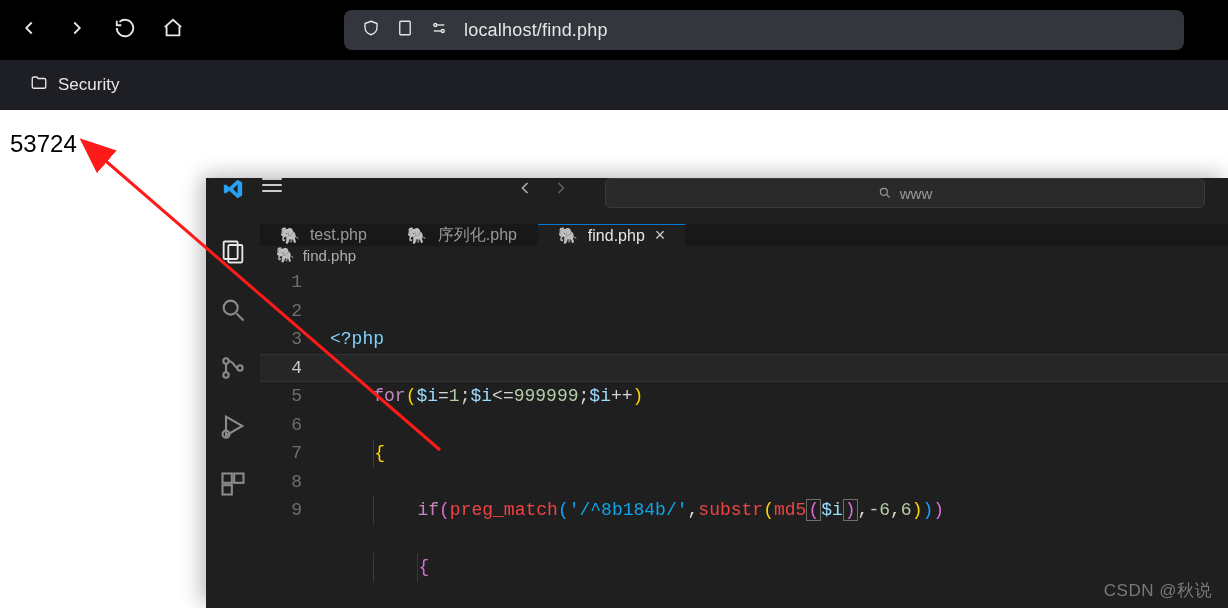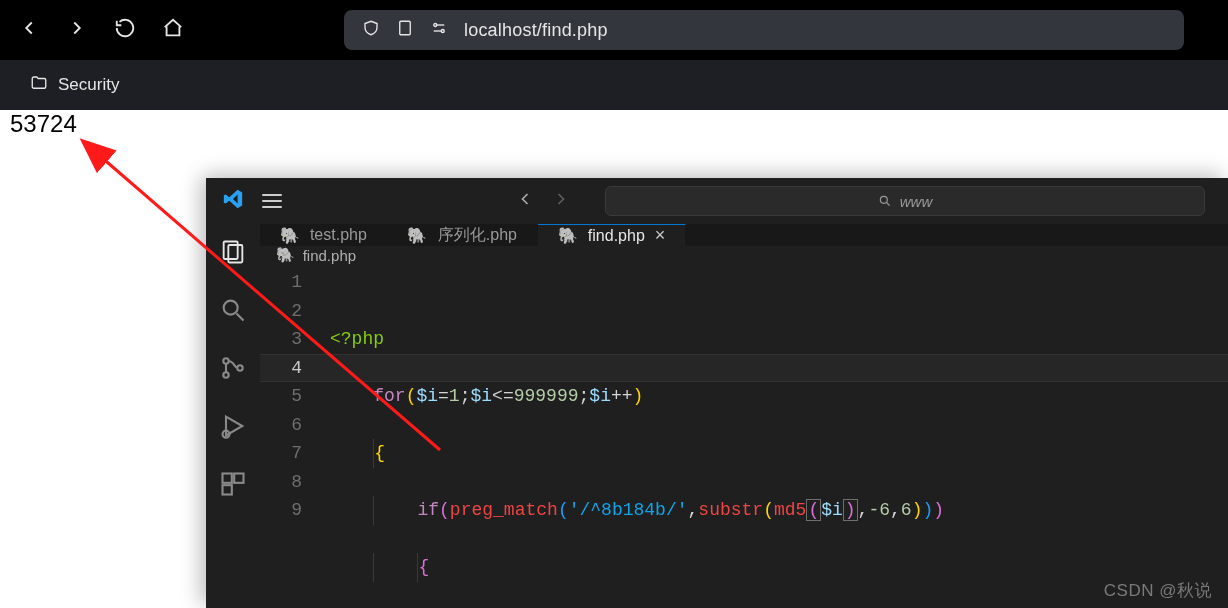--- a/index.html
+++ b/index.html
@@ -43,45 +43,44 @@
     display: flex;
     align-items: center;
     padding: 0 30px;
     gap: 10px;
     color: #e6e6e6;
     font-size: 17px;
   }
   .bookmark-bar svg { width: 18px; height: 18px; }
   
   .page-content {
-    padding: 0 10px;
+    padding: 20px 10px;
     font-size: 24px;
     color: #000;
   }
   
   .vscode {
     position: absolute;
     left: 206px;
     top: 178px;
     width: 1022px;
     height: 430px;
     background: #1f1f1f;
     border-radius: 12px 0 0 0;
     box-shadow: -6px -4px 20px rgba(0,0,0,.25);
     display: flex;
     flex-direction: column;
   }
   .vs-title {
     height: 46px;
     background: #1f1f1f;
     display: flex;
-    align-items: center;
+    align-items: flex-start;
     padding: 0 16px;
     gap: 18px;
-    font-style: italic;
   }
   .vs-title .vslogo svg { width: 22px; height: 22px; }
   .hamburger { display: flex; flex-direction: column; gap: 4px; }
   .hamburger span { width: 20px; height: 2px; background: #ccc; border-radius: 1px; }
   .vs-nav-arrows { margin-left: 215px; display: flex; gap: 16px; color: #aaa; }
   .vs-nav-arrows svg { width: 20px; height: 20px; }
   .vs-search {
     margin-left: 16px;
     width: 600px;
     height: 30px;
@@ -154,21 +153,21 @@
     color: #d4d4d4;
     padding-top: 4px;
     line-height: 28.5px;
     white-space: pre;
     position: relative;
   }
   .code .line { height: 28.5px; }
   .guide { border-left: 1px solid #3a3a3a; display: inline-block; height: 28.5px; vertical-align: top; }
   
   .kw { color: #c586c0; }
-  .tag { color: #84cc16; }
+  .tag { color: #7dd3fc; }
   .var { color: #9cdcfe; }
   .num, .str-num { color: #b5cea8; }
   .op { color: #d4d4d4; }
   .fn { color: #ef4444; }
   .str { color: #0ea5e9; }
   .brace-y { color: #ffd602; }
   .brace-p { color: #da70d6; }
   .brace-b { color: #179fff; }
   .hl-box { border: 1px solid #6e6e6e; padding: 0 1px; }
   .line-hl { position: absolute; left: -70px; right: 0; top: 89.5px; height: 28.5px; background: rgba(255,255,255,.03); border-top: 1px solid #333; border-bottom: 1px solid #333; pointer-events: none; }

